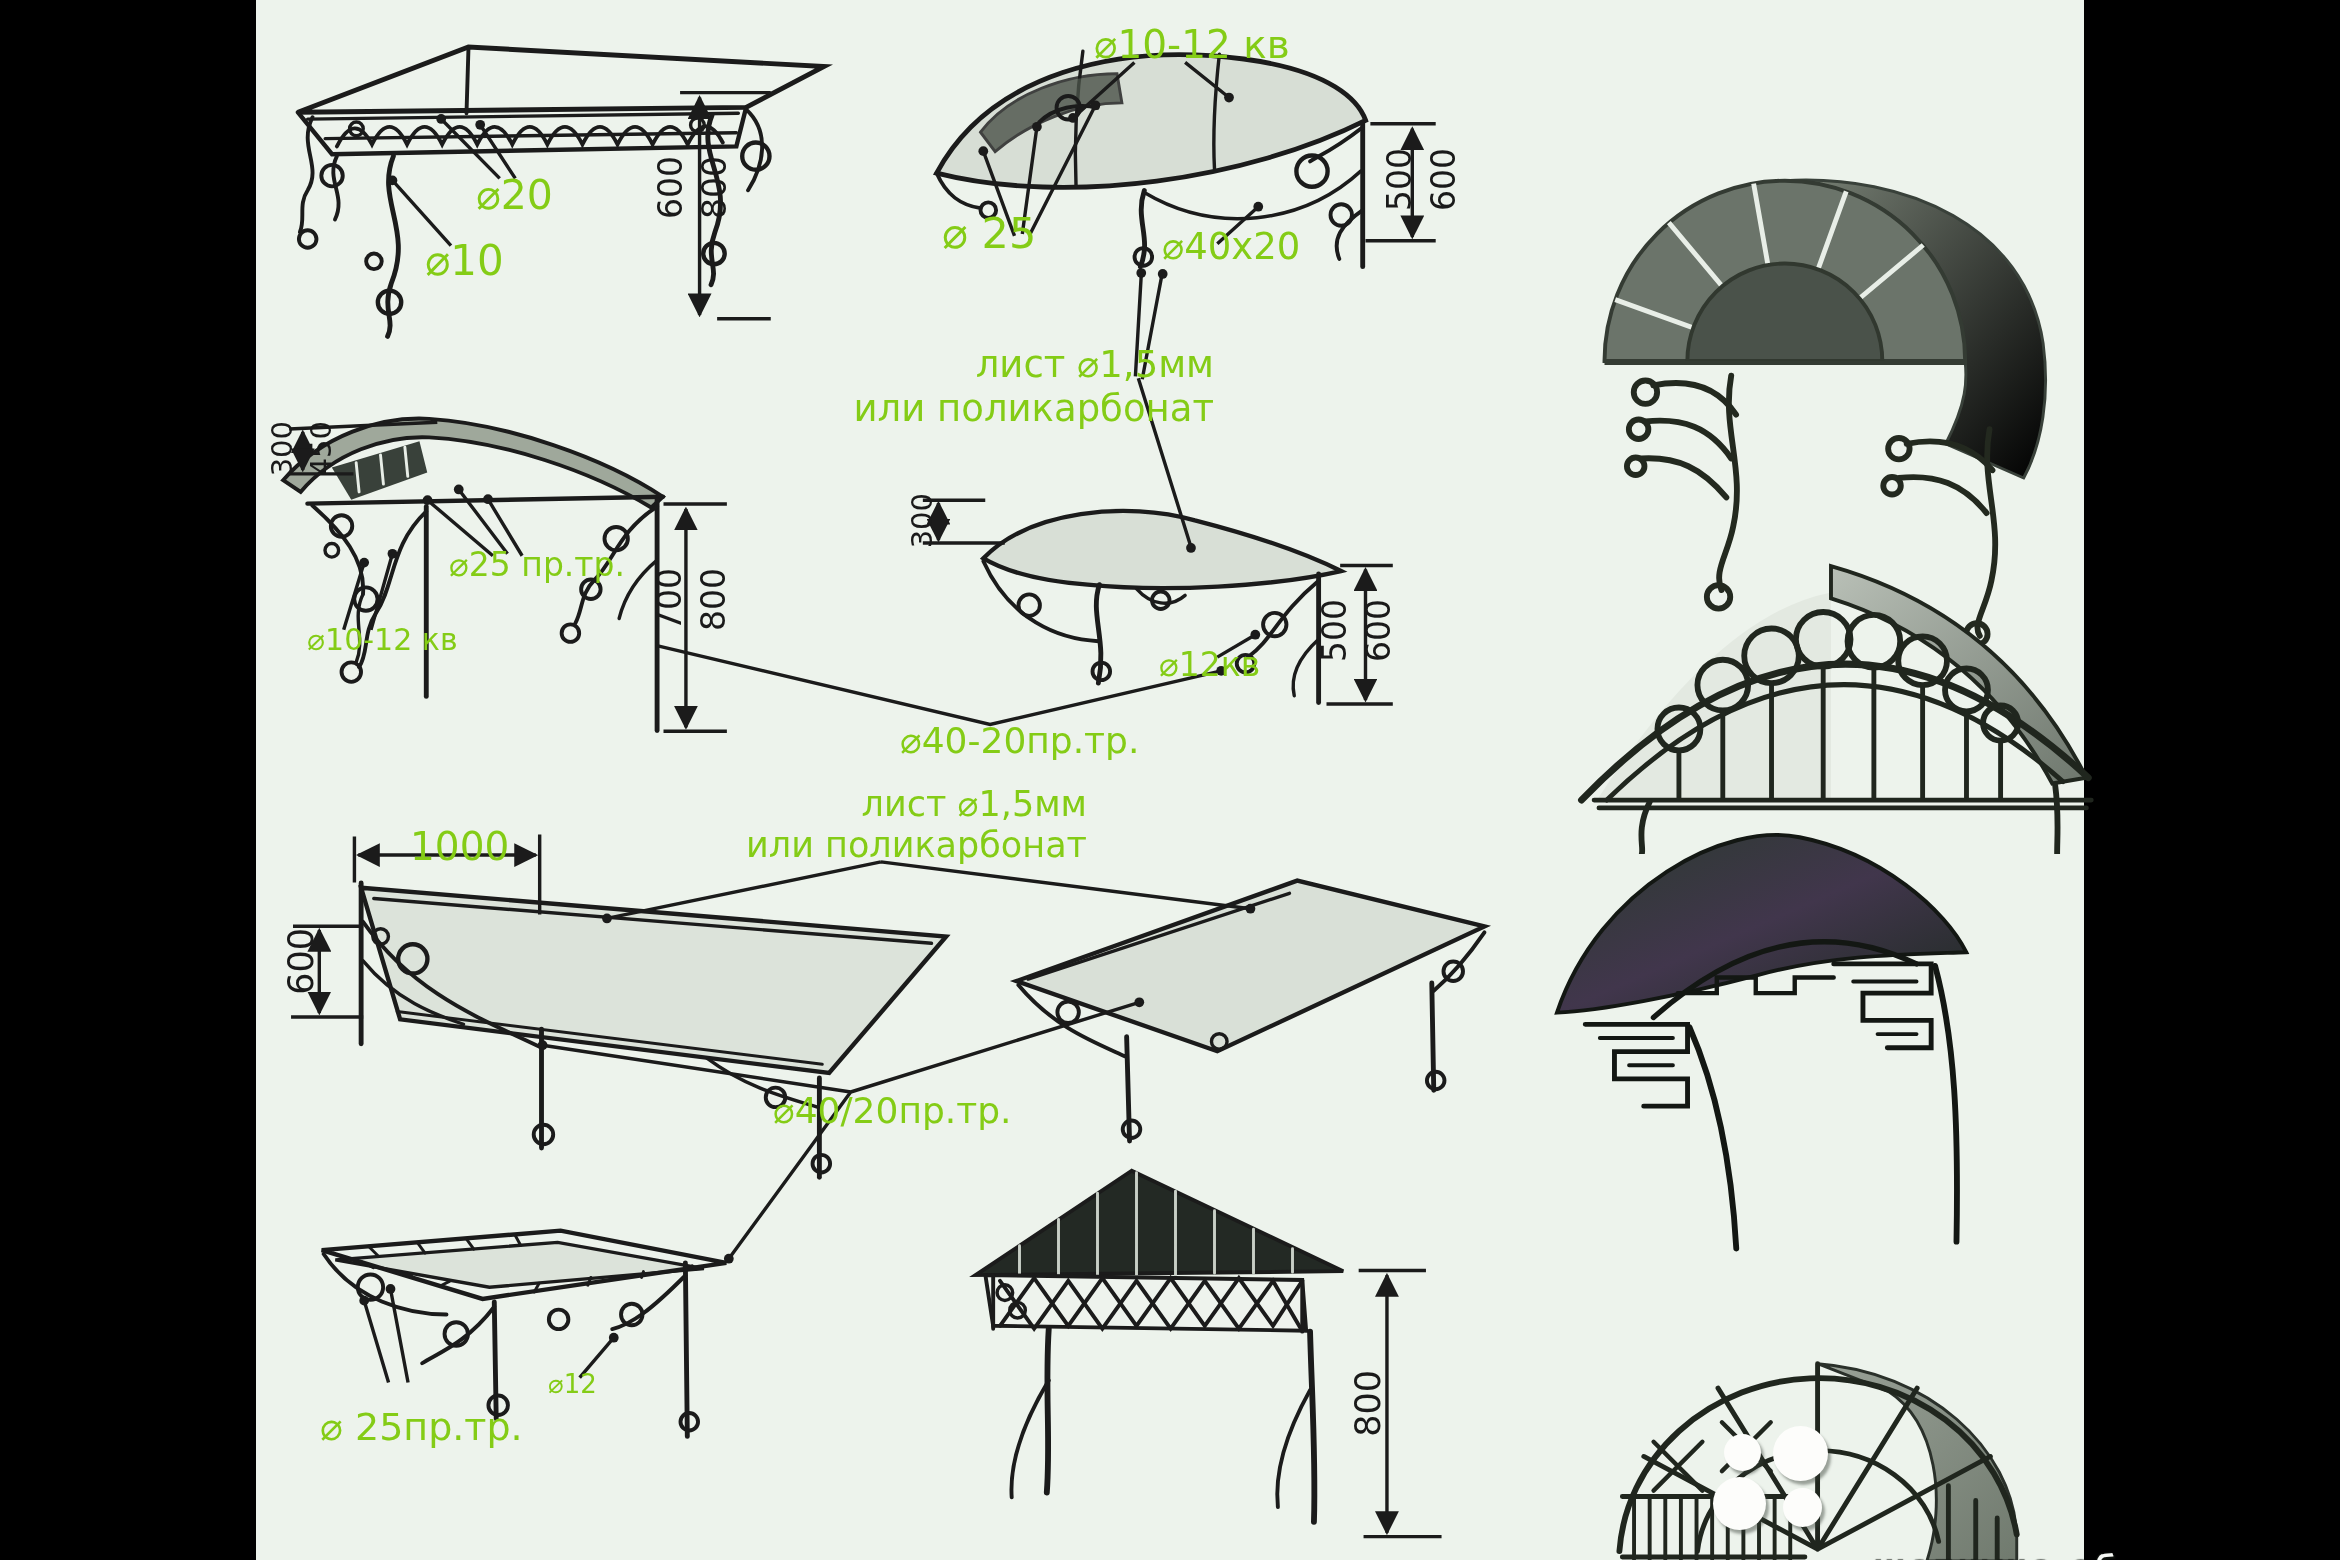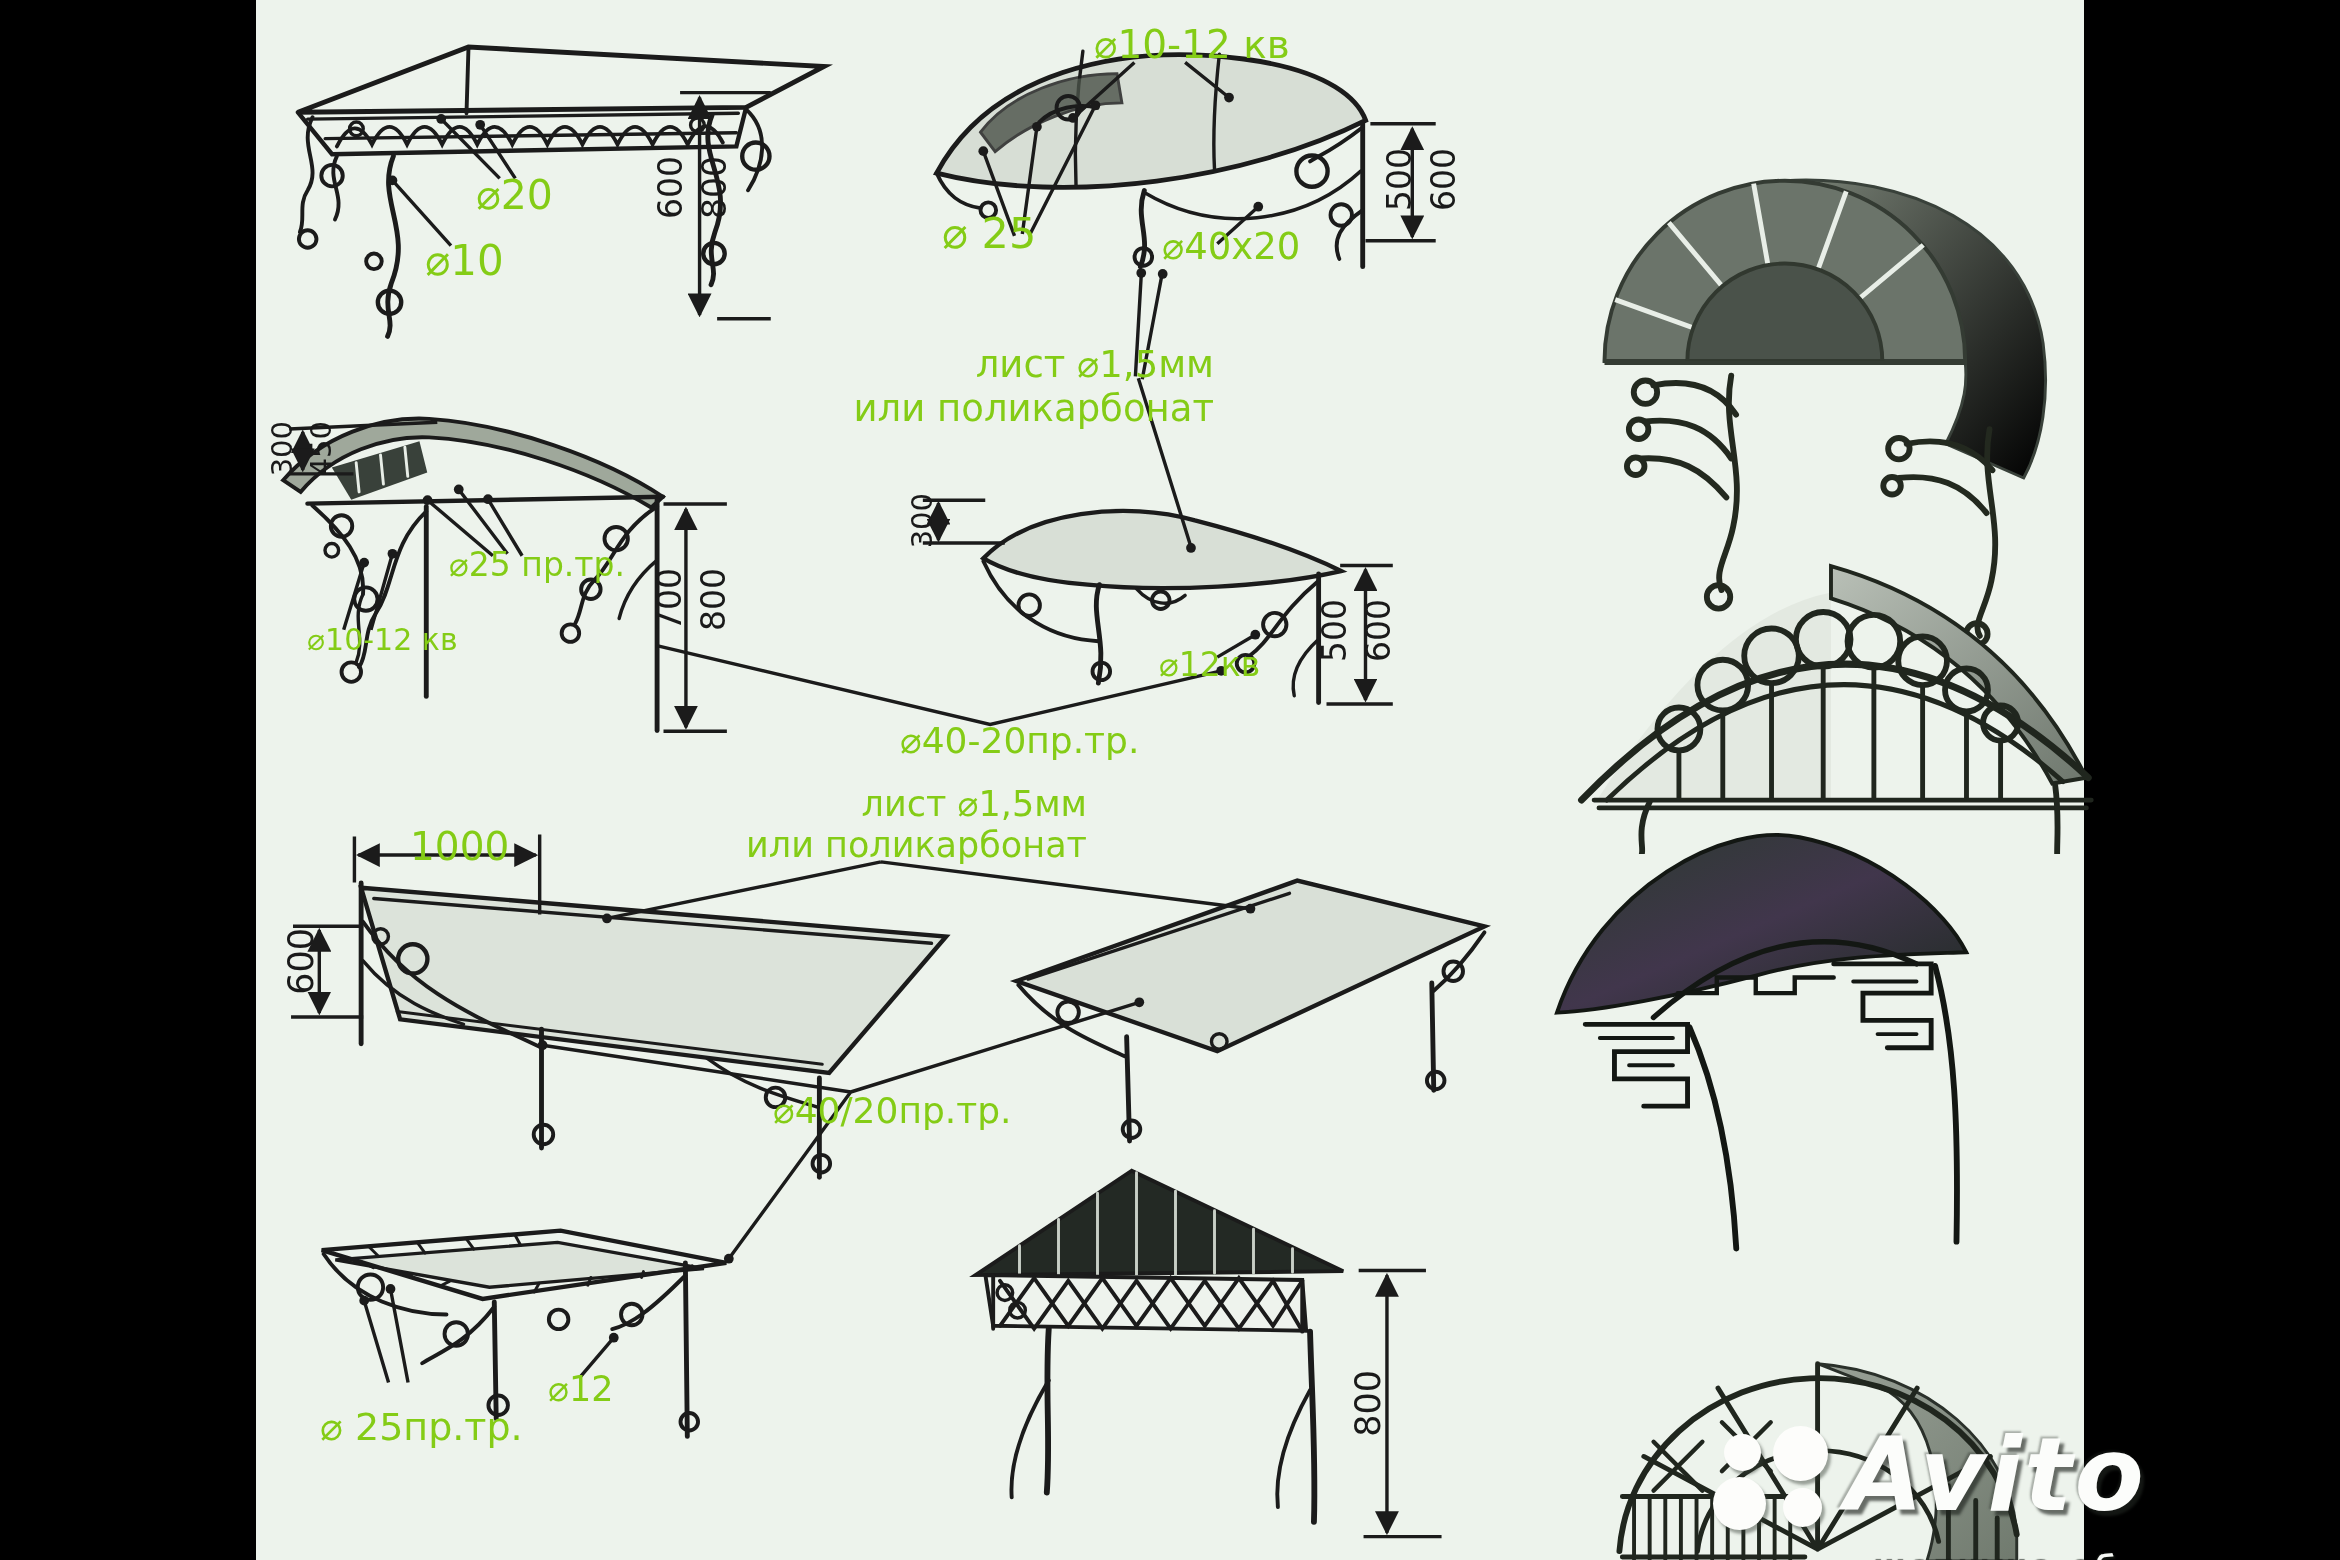--- a/index.html
+++ b/index.html
@@ -403,26 +403,25 @@
   </div>
 
   <div class="lbl" style="left:410px;top:827px;font-size:39px">1000</div>
   <div class="vone" style="left:281px;top:928px;font-size:35px">
     <span>600</span>
   </div>
 
   <div class="lbl" style="left:773px;top:1092px;font-size:36px">⌀40/20пр.тр.</div>
 
   <div class="lbl" style="left:320px;top:1408px;font-size:38px">⌀ 25пр.тр.</div>
-  <div class="lbl" style="left:548px;top:1371px;font-size:35px">⌀12</div>
+  <div class="lbl" style="left:548px;top:1371px;font-size:26px">⌀12</div>
 
   <div class="vone" style="left:1348px;top:1370px;font-size:35px">
     <span>800</span>
   </div>
 
   <div class="wm-circle" style="left:1724px;top:1434px;width:37px;height:37px"></div>
   <div class="wm-circle" style="left:1713px;top:1477px;width:53px;height:53px"></div>
   <div class="wm-circle" style="left:1773px;top:1426px;width:55px;height:55px"></div>
   <div class="wm-circle" style="left:1783px;top:1488px;width:39px;height:39px"></div>
-  <div class="wm-brand" style="left:1845px;top:1416px;font-size:101px">Avito</div>
   <div class="wm-sub" style="left:1874px;top:1512px;font-size:31px">шопщшо-об</div>
 </div>
 
 
 </body></html>

